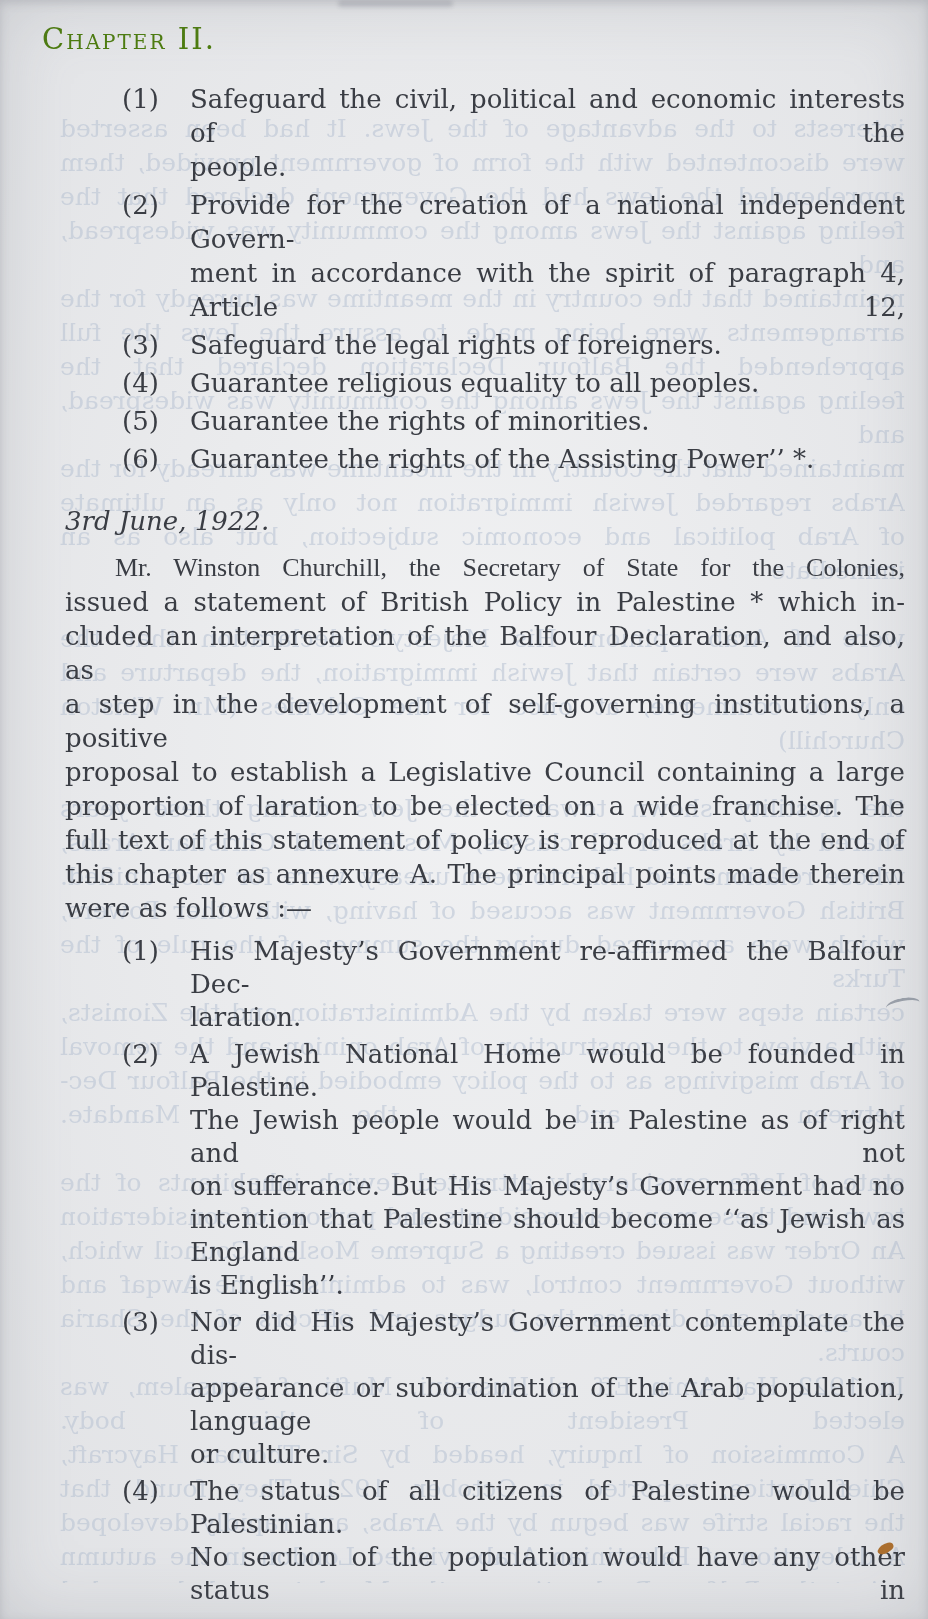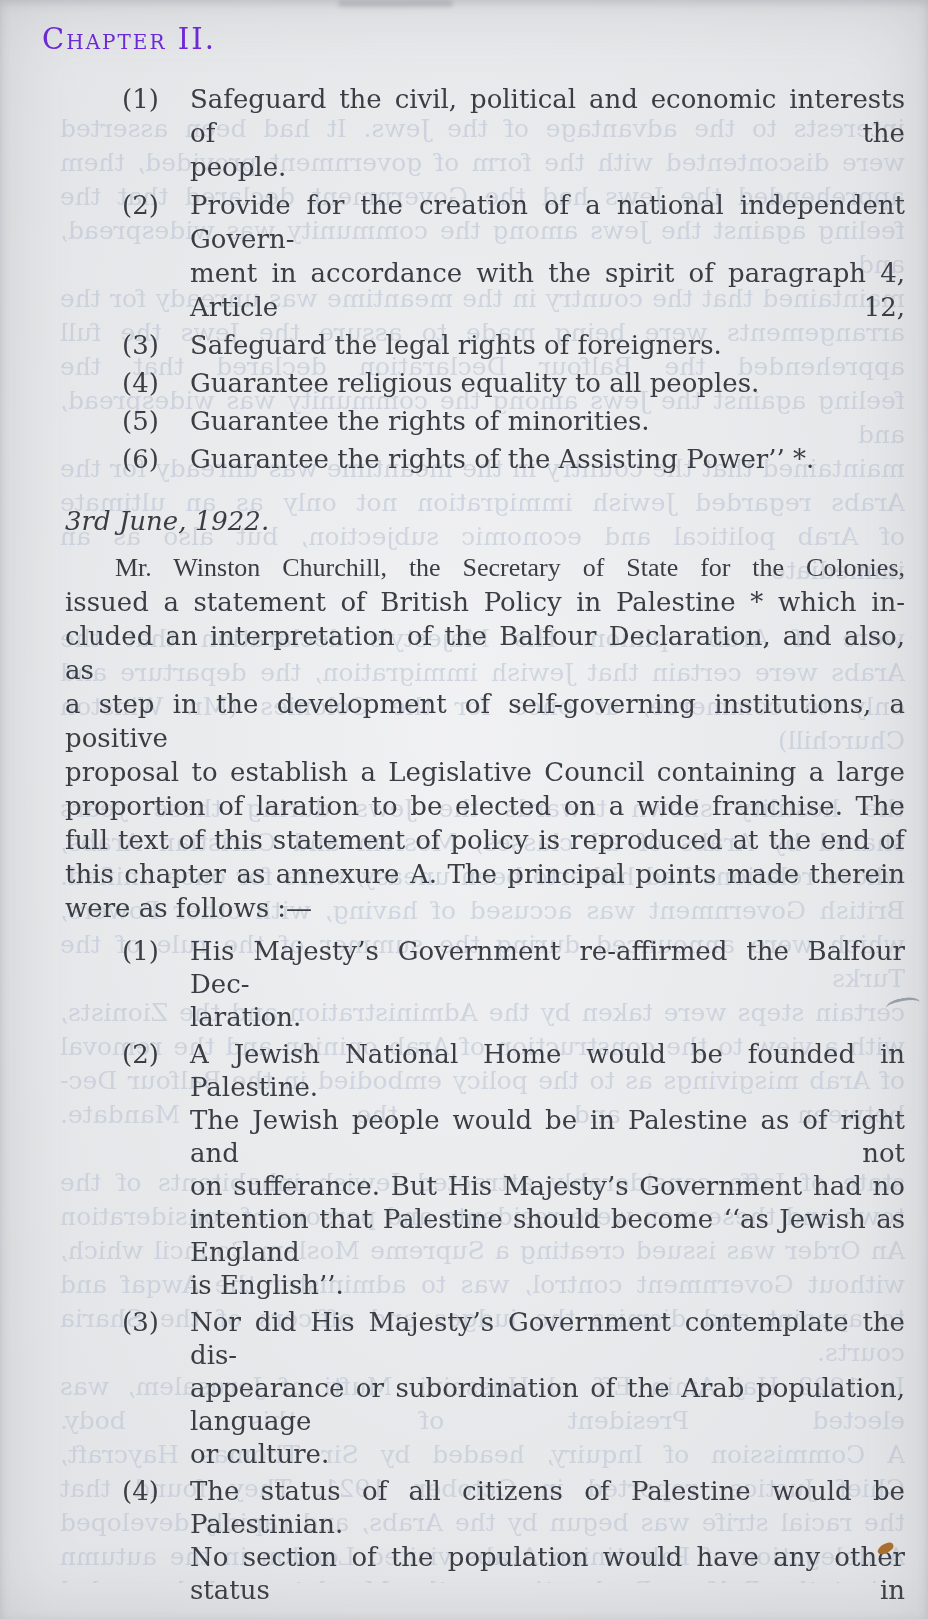--- a/index.html
+++ b/index.html
@@ -15,21 +15,21 @@
     box-shadow:inset 0 0 70px rgba(110,112,122,.22), inset 0 3px 10px rgba(110,112,122,.25);}
   .smudge-top{position:absolute;left:338px;top:0;width:115px;height:7px;z-index:3;
     background:rgba(118,122,132,.28);border-radius:4px;filter:blur(2px);}
   
   .bleed{position:absolute;left:60px;right:23px;top:78px;bottom:36px;z-index:1;
     transform:scaleX(-1);color:var(--bleed-color,#b7c2d3);opacity:.55;
     font-size:25px;line-height:34px;filter:blur(.6px);overflow:hidden;}
   
   .content{position:relative;z-index:2;padding:22px 23px 0 65px;}
   .chapter{font-size:29px;line-height:34px;font-weight:400;margin:0 0 0 -23px;
-    font-variant:small-caps;letter-spacing:2px;color:#6d28d9;}
+    font-variant:small-caps;letter-spacing:2px;color:#4d7c0f;}
   .tline{text-align:justify;text-align-last:justify;}
   .tline.last{text-align-last:left;}
   .list{font-size:26px;line-height:34px;}
   .list{margin-top:26px;}
   .item{position:relative;padding-left:125px;margin-bottom:4px;}
   .item .num{position:absolute;left:57px;top:0;}
   .date{font-style:italic;font-size:26px;line-height:34px;margin-top:28px;}
   .para{font-size:26px;line-height:34px;margin-top:13px;}
   .para .tline:first-child{text-indent:50px;font-family:Liberation Serif, serif;}
   .list2{margin-top:10px;font-size:26px;line-height:33px;}

